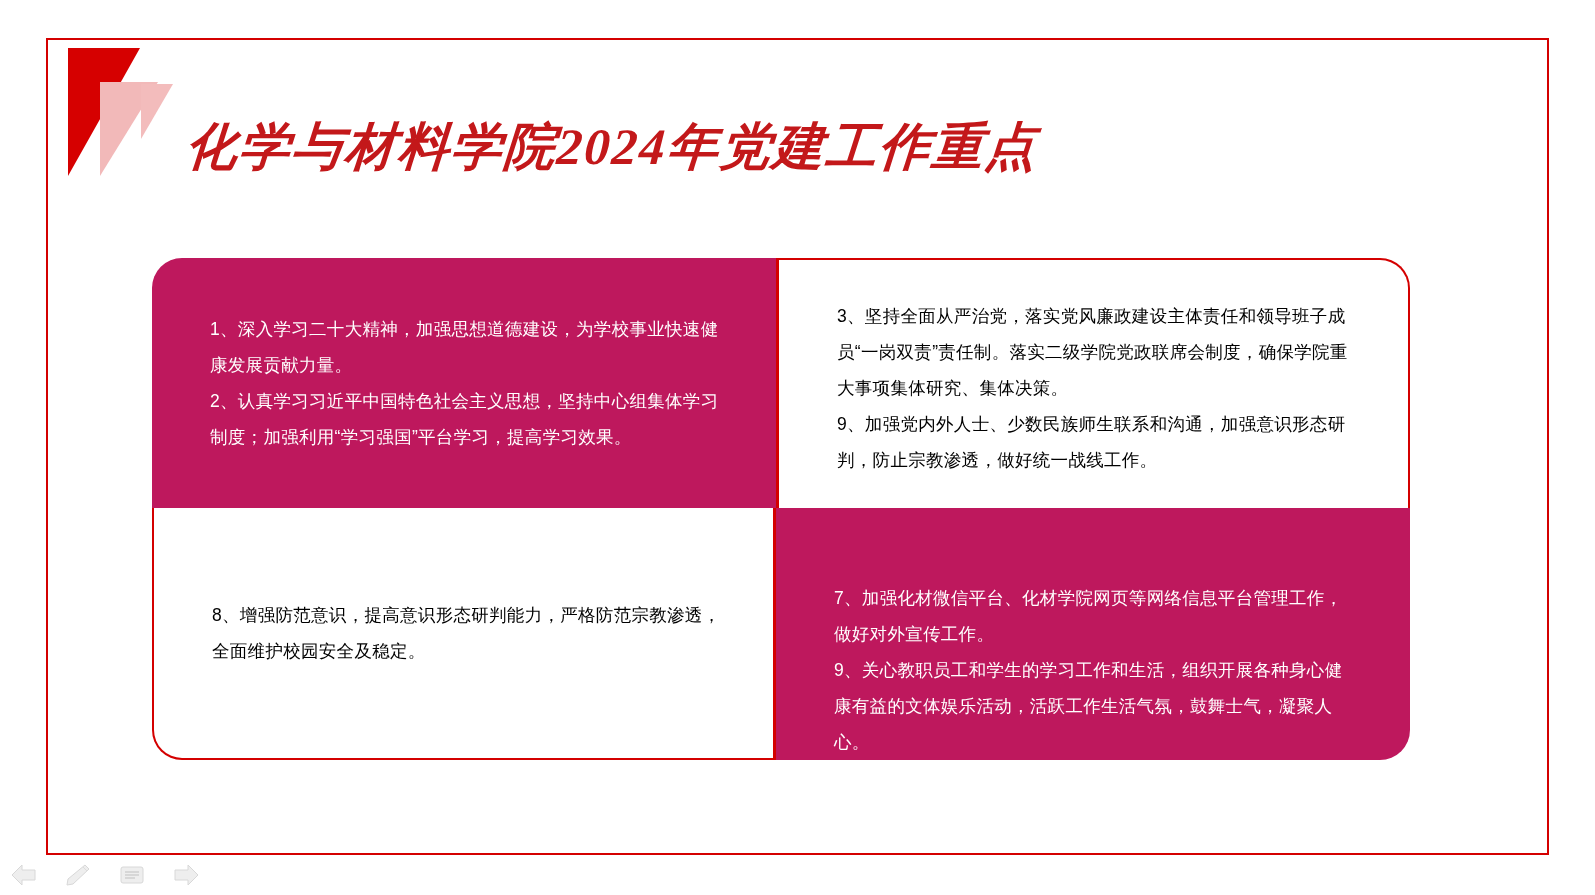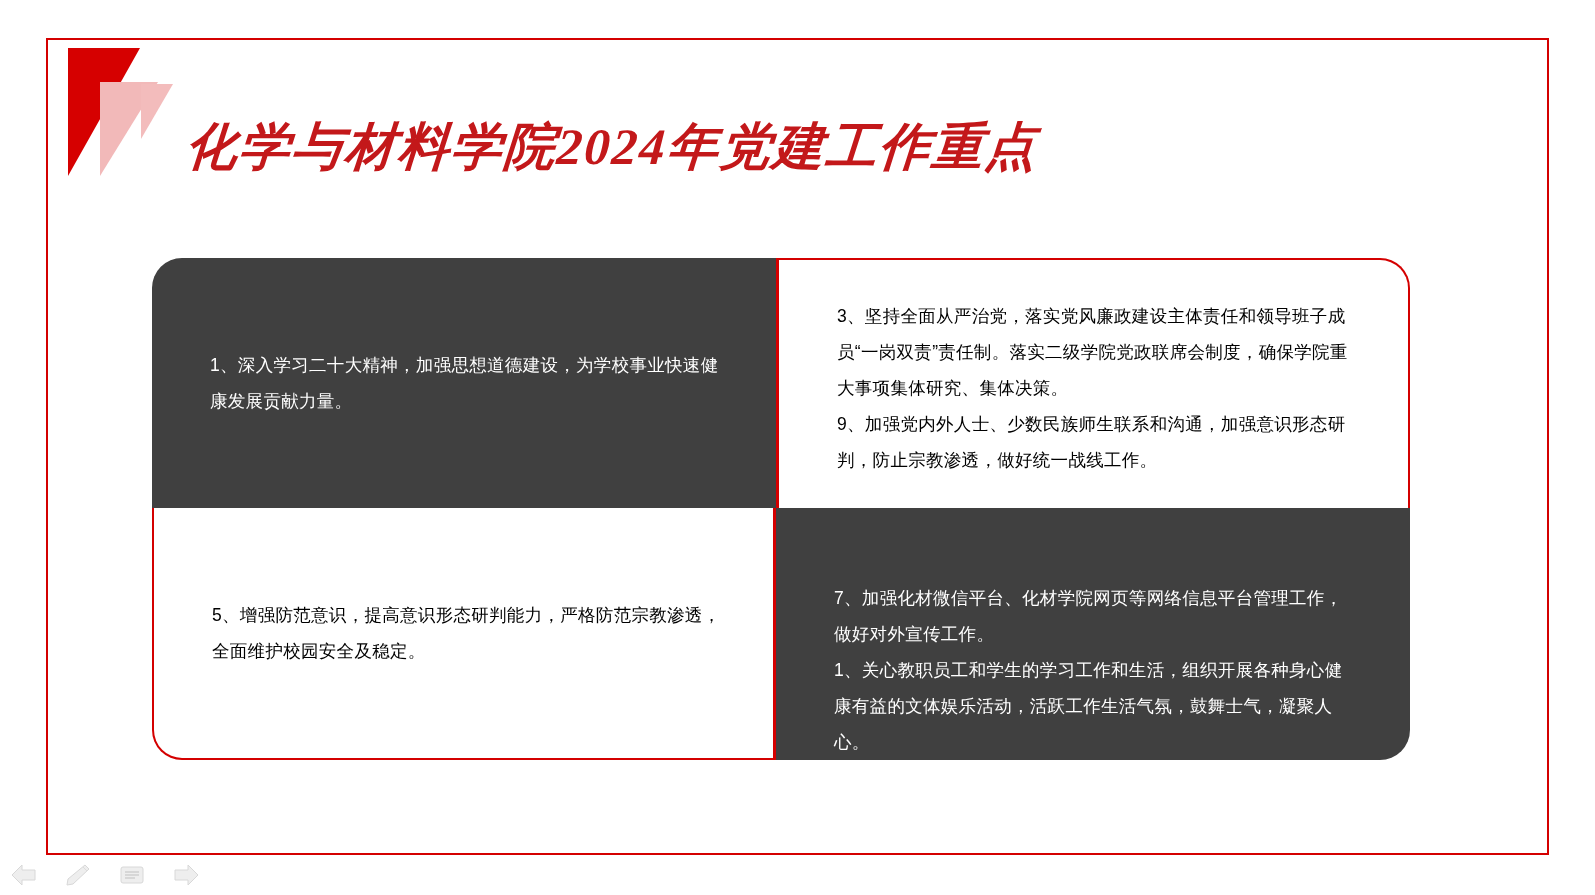--- a/index.html
+++ b/index.html
@@ -76,21 +76,21 @@
     align-items:center;
   }
   .cell .body {
     font-size:17.5px;
     line-height:2.06;
     letter-spacing:0.3px;
     width:100%;
   }
   .cell .body p { margin:0; }
 
-  .cell-red  { background:#404040; color:#ffffff; }
+  .cell-red  { background:#be185d; color:#ffffff; }
   .cell-wht  { background:#ffffff; color:#000000; }
 
   
   .c-tl { border-top-left-radius:30px; }
   .c-tr { border-top-right-radius:30px; }
   .c-bl { border-bottom-left-radius:30px; }
   .c-br { border-bottom-right-radius:30px;align-items:flex-end; }
 
   
   .cell-wht.c-tr {
@@ -128,40 +128,41 @@
   <div class="deco-slash"></div>
   <div class="deco-tri-small"></div>
 
   <div class="title">化学与材料学院2024年党建工作重点</div>
 
   <div class="grid">
 
     <div class="cell cell-red c-tl pad-l">
       <div class="body">
         <p>1、深入学习二十大精神，加强思想道德建设，为学校事业快速健康发展贡献力量。</p>
+        <p>2、认真学习习近平中国特色社会主义思想，坚持中心组集体学习制度；加强利用“学习强国”平台学习，提高学习效果。</p>
       </div>
     </div>
 
     <div class="cell cell-wht c-tr pad-r">
       <div class="body">
         <p>3、坚持全面从严治党，落实党风廉政建设主体责任和领导班子成员“一岗双责”责任制。落实二级学院党政联席会制度，确保学院重大事项集体研究、集体决策。</p>
         <p>9、加强党内外人士、少数民族师生联系和沟通，加强意识形态研判，防止宗教渗透，做好统一战线工作。</p>
       </div>
     </div>
 
     <div class="cell cell-wht c-bl pad-l">
       <div class="body">
-        <p>5、增强防范意识，提高意识形态研判能力，严格防范宗教渗透，全面维护校园安全及稳定。</p>
+        <p>8、增强防范意识，提高意识形态研判能力，严格防范宗教渗透，全面维护校园安全及稳定。</p>
       </div>
     </div>
 
     <div class="cell cell-red c-br pad-r">
       <div class="body">
         <p>7、加强化材微信平台、化材学院网页等网络信息平台管理工作，做好对外宣传工作。</p>
-        <p>1、关心教职员工和学生的学习工作和生活，组织开展各种身心健康有益的文体娱乐活动，活跃工作生活气氛，鼓舞士气，凝聚人心。</p>
+        <p>9、关心教职员工和学生的学习工作和生活，组织开展各种身心健康有益的文体娱乐活动，活跃工作生活气氛，鼓舞士气，凝聚人心。</p>
       </div>
     </div>
 
   </div>
 
   <div class="toolbar">
 
     <span class="tb-ico" title="上一页">
       <svg viewBox="0 0 28 26" width="28" height="26">
         <path d="M12 3 L2 13 L12 23 L12 18 L25 18 L25 8 L12 8 Z" fill="#eeeeee" stroke="#d8d8d8" stroke-width="1"></path>

